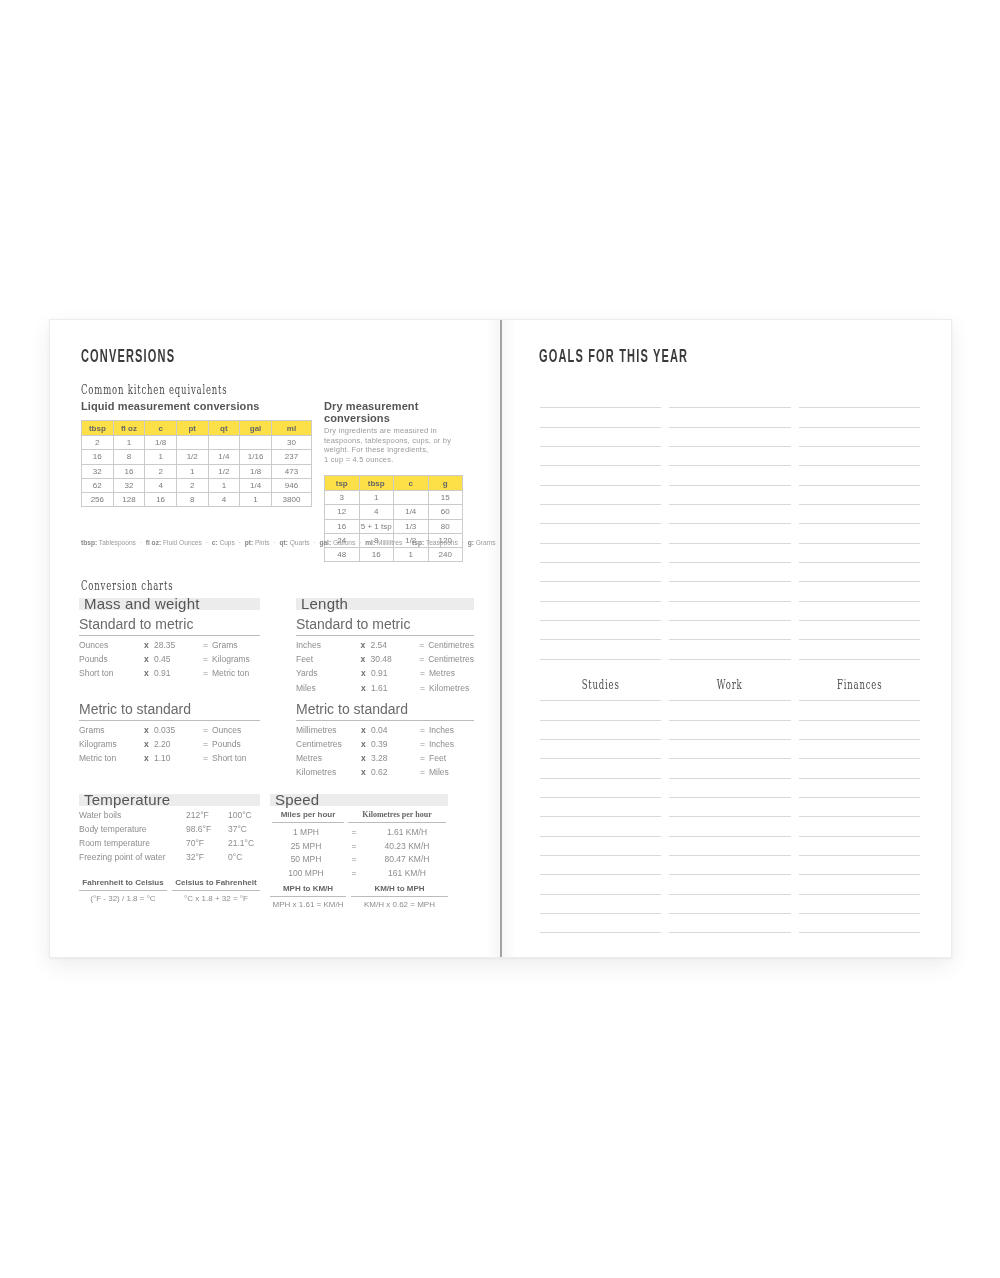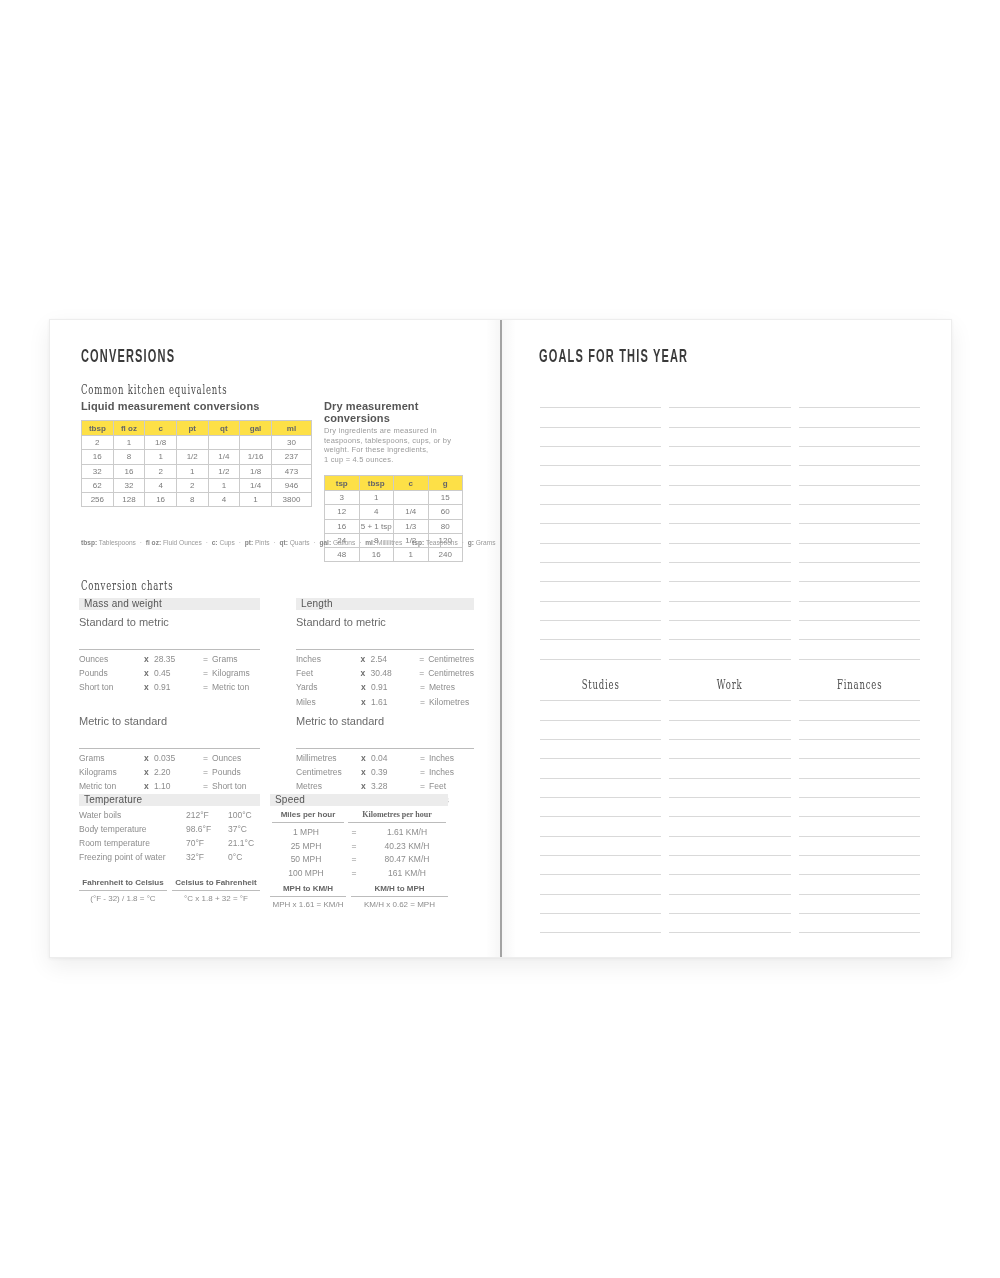--- a/index.html
+++ b/index.html
@@ -63,22 +63,22 @@
   .legend b{color:#878787;}
   .legend .sep{color:#b5b5b5;margin:0 2px;}
 
   .col{position:absolute;}
   .col-mass{left:29px;top:278px;width:181px;}
   .col-length{left:246px;top:278px;width:178px;}
   .col-temp{left:29px;top:474px;width:181px;}
   .col-speed{left:220px;top:474px;width:178px;}
 
   .section-bar{background:#ececec;height:12px;line-height:12px;padding-left:5px;
-    font-size:10px;color:#555;letter-spacing:0.2px;}
-  .sub-head{margin-top:6px;font-size:11px;color:#6a6a6a;padding-bottom:21px;
+    font-size:15px;color:#555;letter-spacing:0.2px;}
+  .sub-head{margin-top:6px;font-size:14px;color:#6a6a6a;padding-bottom:3px;
     border-bottom:1px solid #bcbcbc;}
   .col-mass .second{margin-top:20px;}
   .col-length .second{margin-top:6px;}
 
   .conv-rows{margin-top:2px;}
   .conv-row{display:flex;align-items:center;height:14.2px;font-size:8.5px;color:#8d8d8d;}
   .conv-row .c0{width:65px;}
   .conv-row .c1{width:10px;font-weight:bold;color:#6d6d6d;}
   .conv-row .c2{width:49px;}
   .conv-row .c3{width:9px;}

